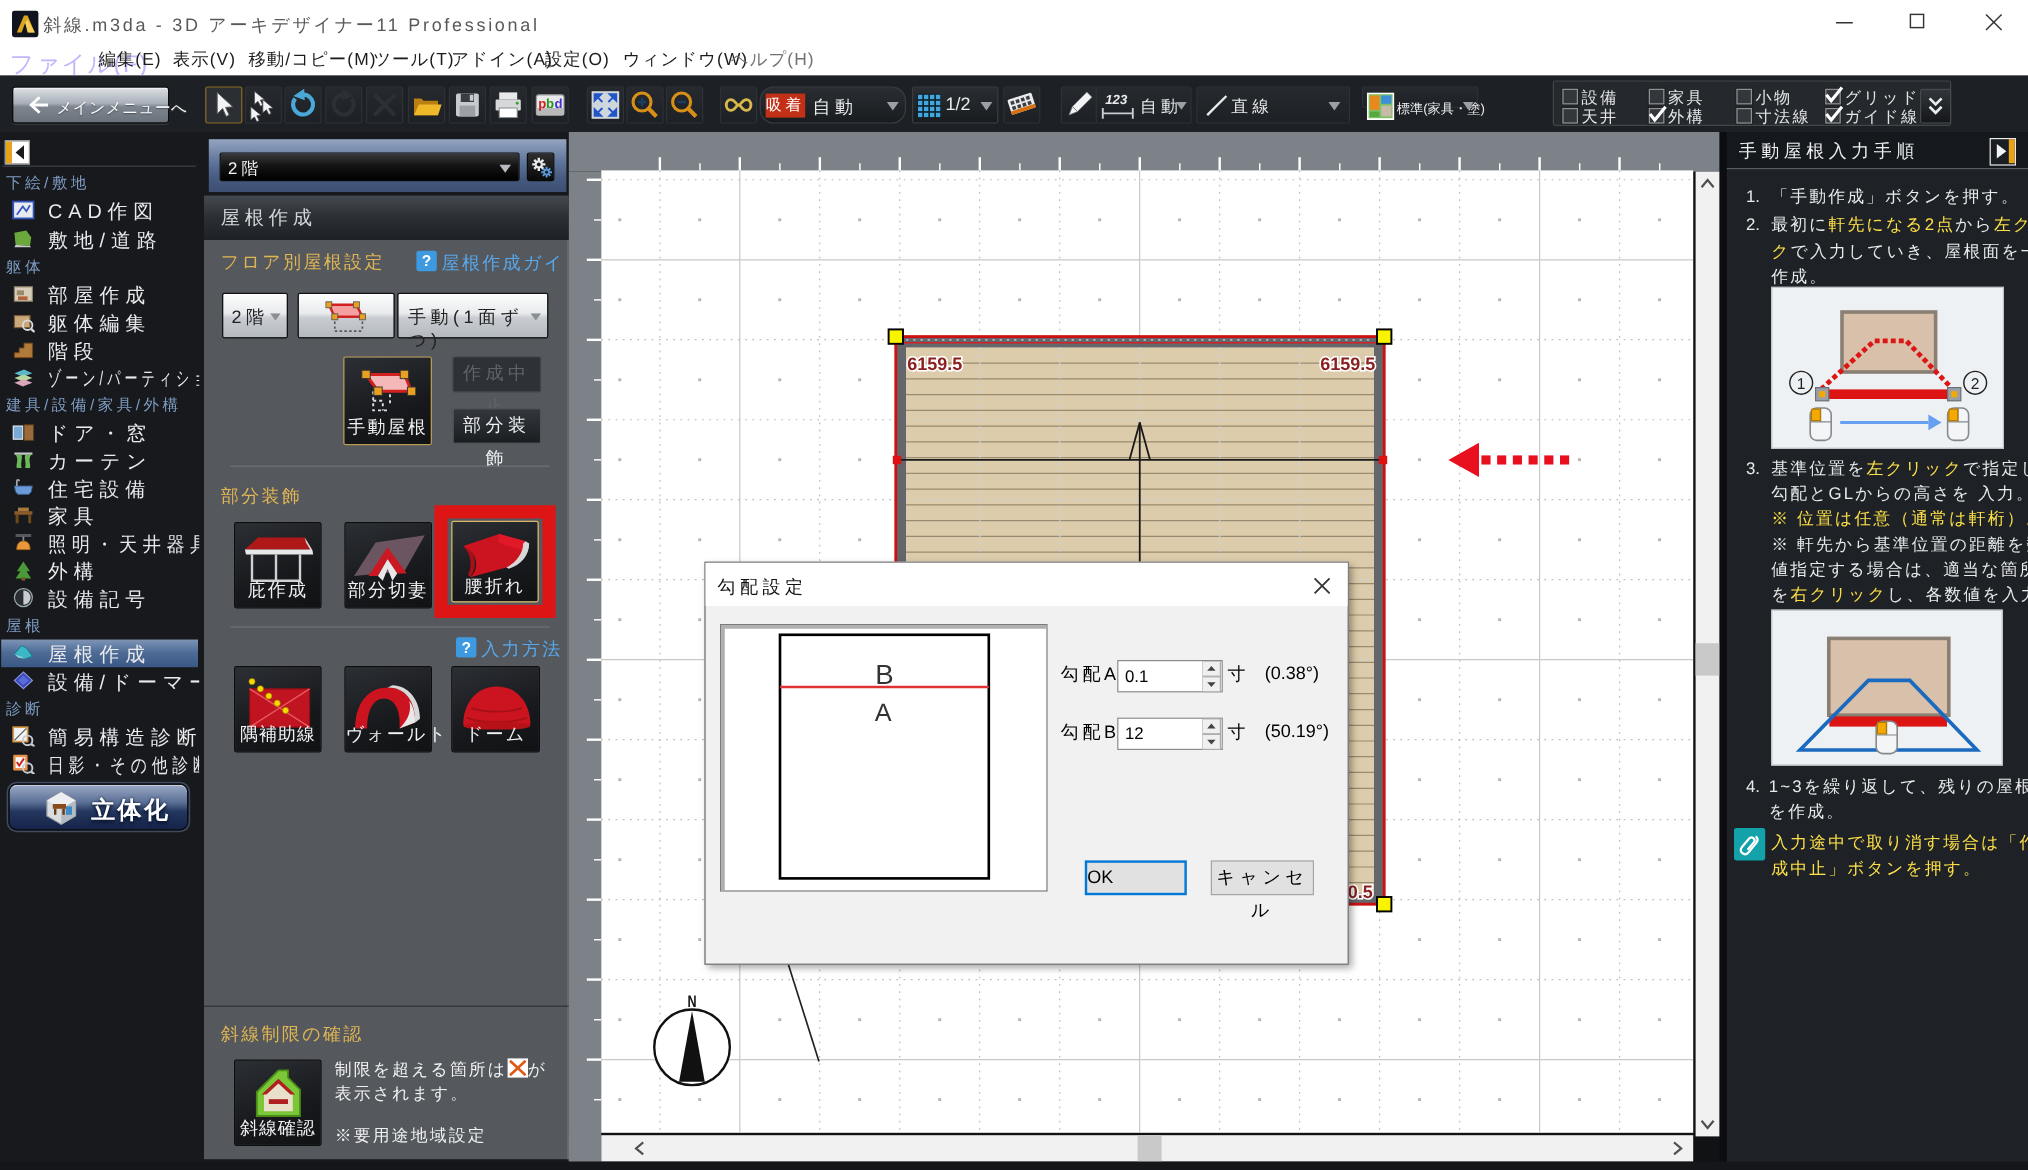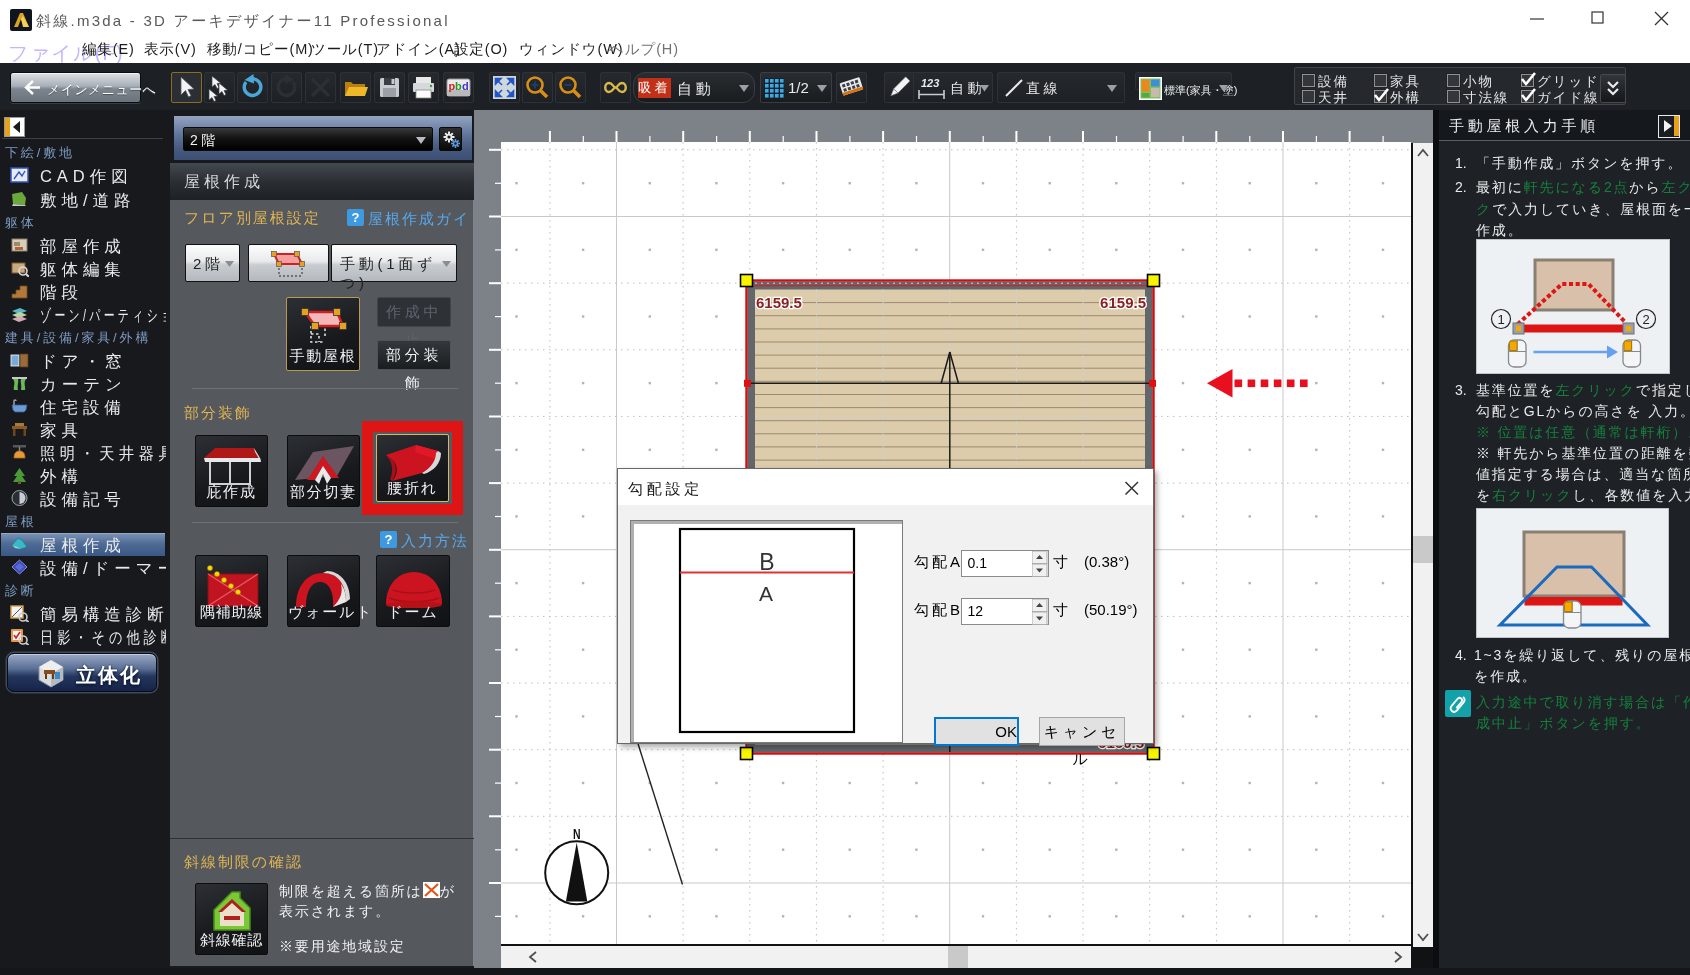--- a/index.html
+++ b/index.html
@@ -14,21 +14,21 @@
 .sb-ic{position:absolute;left:10px;width:19px;height:18px}
 .pn-y{position:absolute;color:#e0b553;font-size:15px;letter-spacing:.13em;white-space:nowrap}
 .pn-link{position:absolute;color:#57a8ec;font-size:15px;letter-spacing:.13em;white-space:nowrap}
 .qbox{position:absolute;width:17px;height:17px;background:#3e9ae0;color:#fff;font-size:13px;font-weight:bold;text-align:center;line-height:17px;border-radius:2px}
 .lbtn{position:absolute;background:linear-gradient(#fdfdfd,#e8eaec 45%,#c9cdd2 55%,#b4b9bf);border:1px solid #111;border-radius:2px;color:#222;font-size:15px}
 .ibtn{position:absolute;width:73px;height:72px;background:linear-gradient(160deg,#2c2f34,#17191c 60%,#101214);border:1px solid #0c0d0f;border-radius:2px}
 .ibtn .lab{position:absolute;width:100%;bottom:4px;text-align:center;color:#f0f1f2;font-size:15px;letter-spacing:.12em;white-space:nowrap}
 .hp-t{position:absolute;color:#e8eaec;font-size:14px;white-space:nowrap}
 .hp-t .jp{letter-spacing:.13em}
 .hp-t.jp{letter-spacing:.13em}
-.hp-b{color:#15803d}
+.hp-b{color:#fde047}
 .dlg-lab{position:absolute;color:#000;font-size:15px;letter-spacing:.2em;white-space:nowrap}
 .spin{position:absolute;width:88px;height:27px;background:#fff;border:1px solid #8a8a8a;font-size:14px;color:#000;padding-left:6px;line-height:25px}
 </style></head>
 <body>
 
 <div class="a" style="left:0;top:0;width:1690px;height:63px;background:#fff"></div>
 <div class="a" style="left:10px;top:9px;width:22px;height:22px;background:#10141f;border-radius:2px">
  <svg width="22" height="22" viewBox="0 0 22 22">
       <path d="M4 18 L10 4 L13 4 L19 18 L14 18 L11 10 L8 18 Z" fill="#d9a520"></path>
       <path d="M11 10 L13 18 L19 18 L13 7 Z" fill="#f6ce58"></path>
@@ -866,21 +866,21 @@
  <svg style="position:absolute;left:27px;top:4px" width="10" height="14">
       <path d="M8 2 L2 7 L8 12" stroke="#505050" stroke-width="1.8" fill="none"></path>
     </svg>
  <svg style="position:absolute;right:8px;top:4px" width="10" height="14">
       <path d="M2 2 L8 7 L2 12" stroke="#505050" stroke-width="1.8" fill="none"></path>
     </svg>
  <div style="position:absolute;left:447px;top:0;width:20px;height:22px;background:#c9c9c9"></div>
 </div>
 <div class="a" style="left:474px;top:946px;width:27px;height:22px;background:#7c8288"></div>
 
-<div class="a" style="left:617px;top:468px;width:537px;height:276px;background:#f1f1f1;border:1.5px solid #686868;box-shadow:3px 3px 6px rgba(0,0,0,0.35)">
+<div class="a" style="left:587px;top:468px;width:537px;height:336px;background:#f1f1f1;border:1.5px solid #686868;box-shadow:3px 3px 6px rgba(0,0,0,0.35)">
  <div style="position:absolute;left:0;top:0;width:100%;height:36px;background:#fff"></div>
  <div class="jp" style="position:absolute;left:10px;top:11px;font-size:15px;color:#111">勾配設定</div>
  <svg style="position:absolute;left:506px;top:12px" width="16" height="15">
       <path d="M1.5 1 L14 13.5 M14 1 L1.5 13.5" stroke="#333" stroke-width="1.5"></path>
     </svg>
  <div style="position:absolute;left:12px;top:51px;width:273px;height:223px;background:#fff;border:1px solid #7a7a7a;box-shadow:inset 3px 3px 0 #b0b0b0">
   <svg width="271" height="221" viewBox="0 0 271 221">
    <rect x="49" y="8" width="174" height="203" fill="#fff" stroke="#000" stroke-width="2.2"></rect>
    <line x1="49" y1="51.5" x2="223" y2="51.5" stroke="#e03232" stroke-width="2"></line>
    <text x="136" y="49" text-anchor="middle" font-size="23" fill="#333" font-family="Liberation Sans">B</text>
@@ -900,21 +900,21 @@
       <rect x="0" y="13" width="15" height="12.5" fill="#f0f0f0" stroke="#adadad" stroke-width="1"></rect>
       <path d="M4 8 L7.5 4 L11 8 Z" fill="#444"></path>
       <path d="M4 17.5 L7.5 21.5 L11 17.5 Z" fill="#444"></path>
     </svg>
  <svg style="position:absolute;left:414px;top:129.5px" width="16" height="26">
       <rect x="0" y="0" width="15" height="12.5" fill="#f0f0f0" stroke="#adadad" stroke-width="1"></rect>
       <rect x="0" y="13" width="15" height="12.5" fill="#f0f0f0" stroke="#adadad" stroke-width="1"></rect>
       <path d="M4 8 L7.5 4 L11 8 Z" fill="#444"></path>
       <path d="M4 17.5 L7.5 21.5 L11 17.5 Z" fill="#444"></path>
     </svg>
- <div style="position:absolute;left:316px;top:248px;width:85px;height:29px;background:#e1e1e1;border:2px solid #0078d7;font-size:15px;color:#000;text-align:right;line-height:25px">OK</div>
+ <div style="position:absolute;left:316px;top:248px;width:85px;height:29px;background:#e1e1e1;border:2px solid #0078d7;font-size:15px;color:#000;text-align:left;line-height:25px">OK</div>
  <div class="jp" style="position:absolute;left:421px;top:248px;width:86px;height:29px;background:#e1e1e1;border:1px solid #a6a6a6;font-size:15px;color:#000;text-align:center;line-height:27px">キャンセル</div>
 </div>
 
 <div class="a" style="left:1433px;top:110px;width:257px;height:865px;background:#0b0d10"></div>
 <div class="a" style="left:1439px;top:110px;width:251px;height:865px;background:#1e2226"></div>
 <div class="a" style="left:1439px;top:110px;width:251px;height:31px;background:#15181c;border-bottom:1px solid #5a5e63"></div>
 <div class="a jp" style="left:1449px;top:117px;font-size:15px;color:#eceef0">手動屋根入力手順</div>
 <div class="a" style="left:1658px;top:115px;width:22px;height:23px;background:#1a1d21;border:1.5px solid #e8eaec">
  <div style="position:absolute;right:0;top:0;width:5px;height:20px;background:#e8a21a"></div>
  <svg style="position:absolute;left:3px;top:3px" width="12" height="14">

